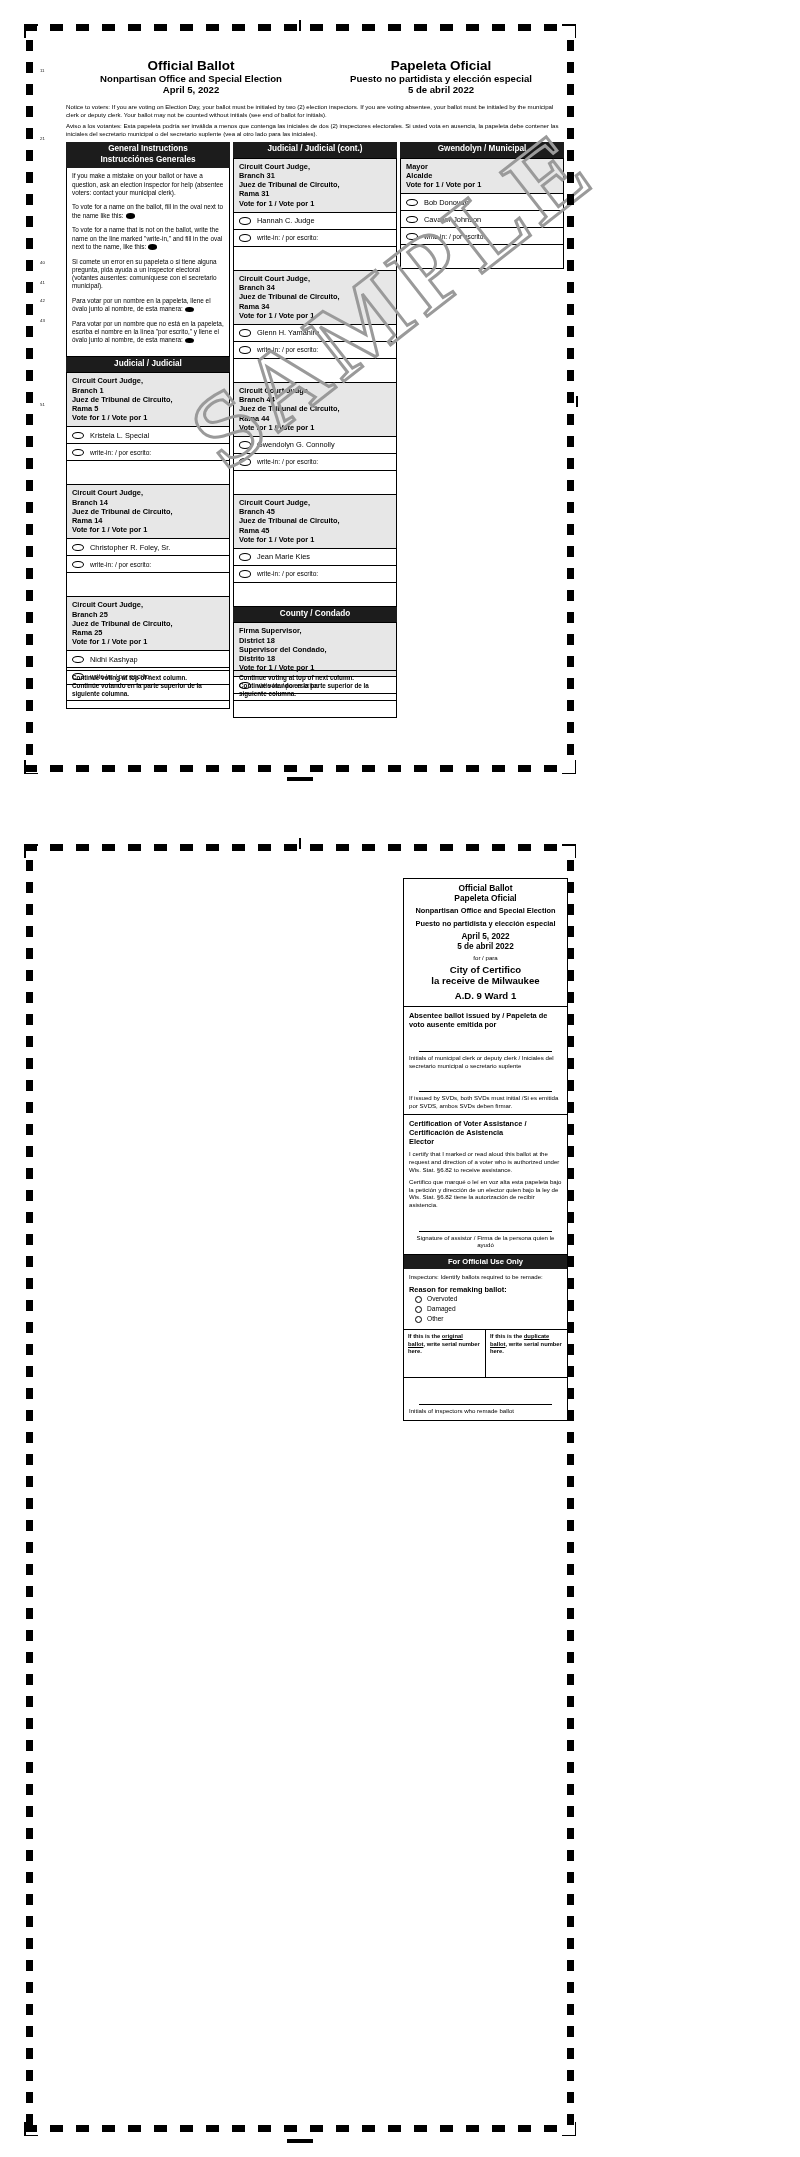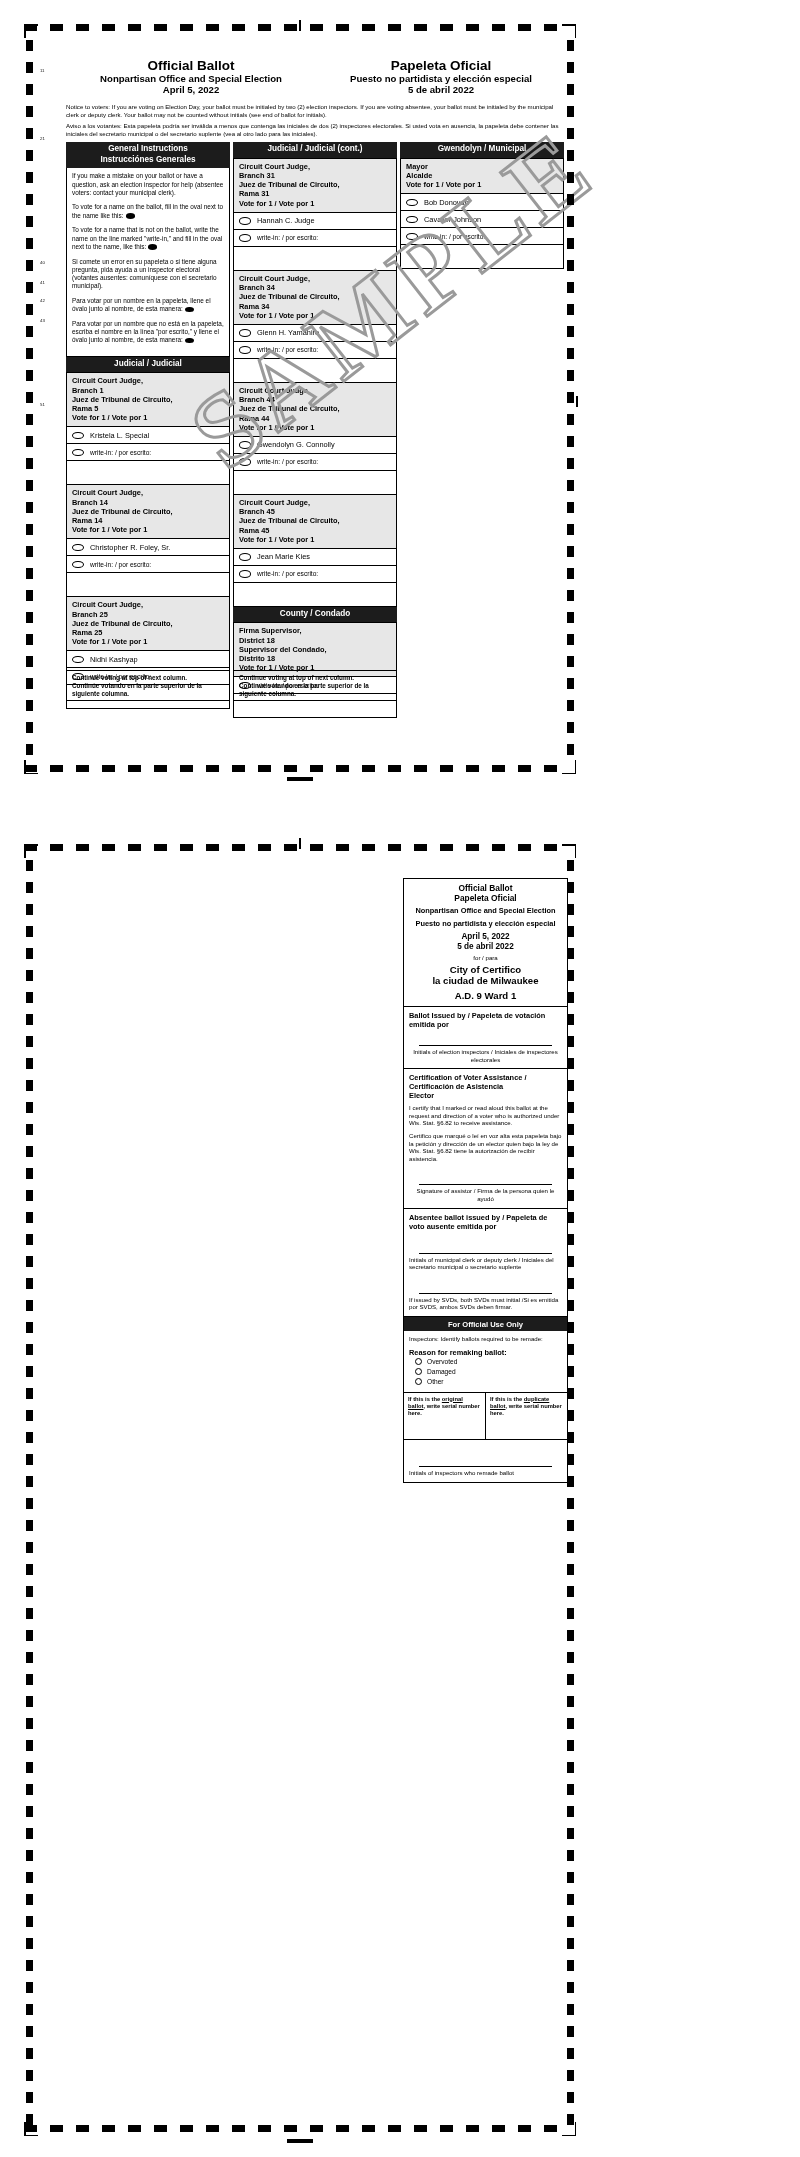--- a/index.html
+++ b/index.html
@@ -468,46 +468,41 @@
 
         <div class="sect c-center">
           <div class="c-b1">Official Ballot</div>
           <div class="c-b1">Papeleta Oficial</div>
           <div class="c-b2" style="margin-top:3px">Nonpartisan Office and Special Election</div>
           <div class="c-b2" style="margin-top:4px">Puesto no partidista y elección especial</div>
           <div class="c-b3" style="margin-top:4px">April 5, 2022</div>
           <div class="c-b3">5 de abril 2022</div>
           <div class="c-small" style="margin-top:2px">for / para</div>
           <div class="c-b4" style="margin-top:2px">City of Certifico</div>
-          <div class="c-b4">la ciudad de Milwaukee</div>
+          <div class="c-b4">la receive de Milwaukee</div>
           <div class="c-b4" style="margin-top:3px">A.D. 9 Ward 1</div>
         </div>
 
+
         <div class="sect">
-          <div class="c-head">Ballot Issued by / Papeleta de votación emitida por</div>
-          <div class="sigline"></div>
-          <div class="c-small c-center">Initials of election inspectors / Iniciales de inspectores electorales</div>
+          <div class="c-head">Absentee ballot issued by / Papeleta de voto ausente emitida por</div>
+          <div class="sigline s2"></div>
+          <div class="c-small">Initials of municipal clerk or deputy clerk / Iniciales del secretario municipal o secretario suplente</div>
+          <div class="sigline s2"></div>
+          <div class="c-small">If issued by SVDs, both SVDs must initial /Si es emitida por SVDS, ambos SVDs deben firmar.</div>
         </div>
 
         <div class="sect">
           <div class="c-head">Certification of Voter Assistance /</div>
           <div class="c-head">Certificación de Asistencia</div>
           <div class="c-head">Elector</div>
           <div class="c-small" style="margin-top:4px">I certify that I marked or read aloud this ballot at the request and direction of a voter who is authorized under Wis. Stat. §6.82 to receive assistance.</div>
           <div class="c-small" style="margin-top:5px">Certifico que marqué o leí en voz alta esta papeleta bajo la petición y dirección de un elector quien bajo la ley de Wis. Stat. §6.82 tiene la autorización de recibir asistencia.</div>
           <div class="sigline s2"></div>
           <div class="c-small c-center">Signature of assistor / Firma de la persona quien le ayudó</div>
-        </div>
-
-        <div class="sect">
-          <div class="c-head">Absentee ballot issued by / Papeleta de voto ausente emitida por</div>
-          <div class="sigline s2"></div>
-          <div class="c-small">Initials of municipal clerk or deputy clerk / Iniciales del secretario municipal o secretario suplente</div>
-          <div class="sigline s2"></div>
-          <div class="c-small">If issued by SVDs, both SVDs must initial /Si es emitida por SVDS, ambos SVDs deben firmar.</div>
         </div>
 
         <div class="band2">For Official Use Only</div>
 
         <div class="sect">
           <div class="c-small">Inspectors: Identify ballots required to be remade:</div>
           <div class="c-head" style="margin-top:5px">Reason for remaking ballot:</div>
           <div id="remake-options">
               <div class="opt">
                 <span class="oval-sm"></span>

